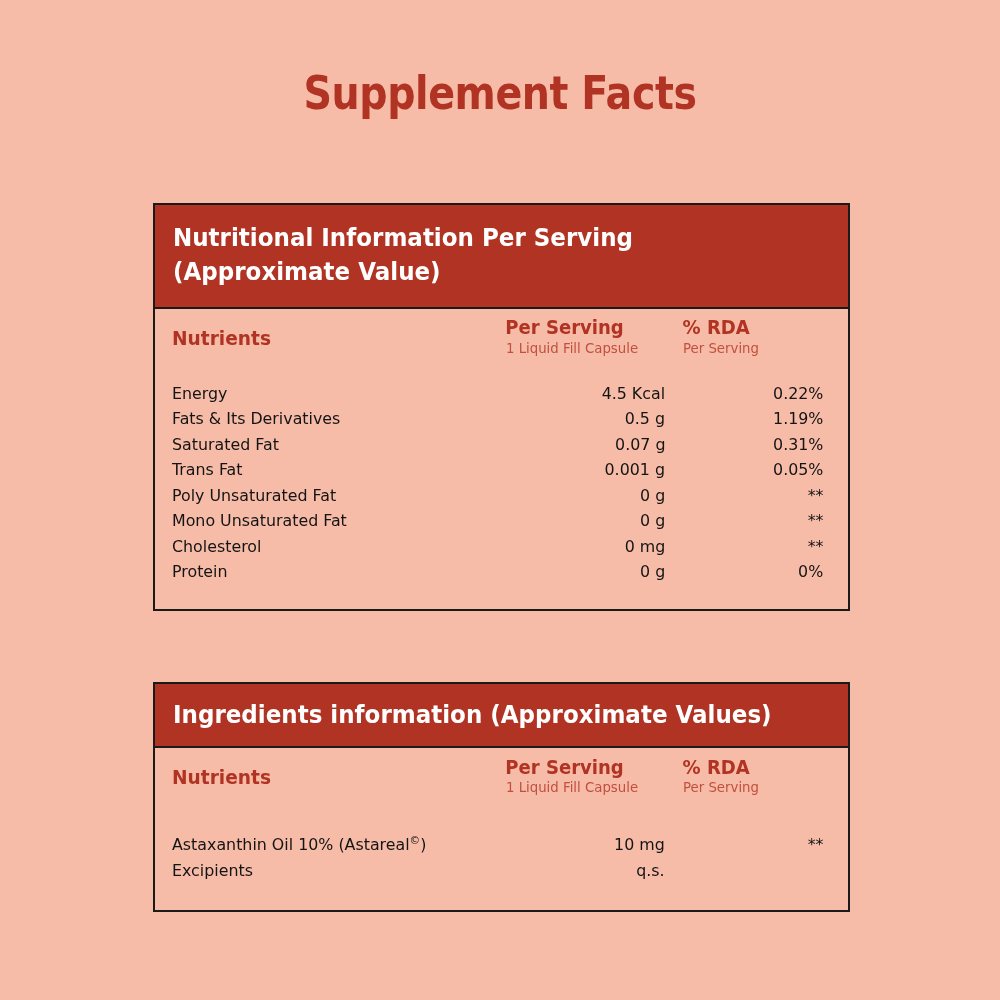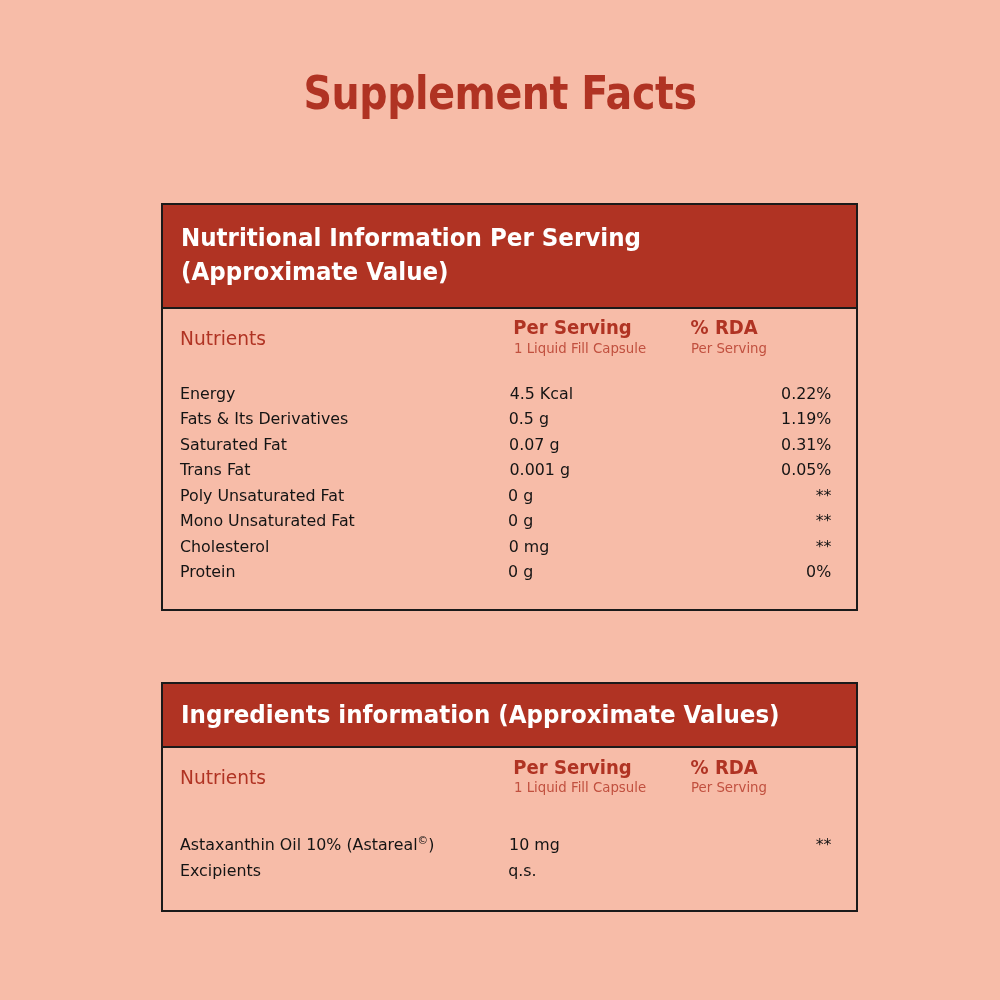--- a/index.html
+++ b/index.html
@@ -34,21 +34,21 @@
     letter-spacing: -0.5px;
     color: #b03323;
     transform: scaleX(0.86);
     transform-origin: center top;
     line-height: 1.1;
   }
 
   
   .fact-table {
     position: absolute;
-    left: 161px;
+    left: 153px;
     width: 697px;
     box-sizing: border-box;
     border: 2px solid #1a1a1a;
     background: #f7bca8;
   }
   #table-nutrition { top: 203px; }
   #table-ingredients { top: 682px; }
 
   .band {
     background: #b03323;
@@ -91,21 +91,21 @@
   
   .hrow th {
     border-bottom: 2px solid #1a1a1a;
     height: 58px;
     padding: 4px 0 6px 0;
   }
   .h-nutrients {
     text-align: left;
     padding-left: 17px !important;
     font-family: "DejaVu Sans", sans-serif;
-    font-weight: normal;
+    font-weight: bold;
     font-size: 20px;
     color: #b03323;
     transform-origin: left center;
   }
   .h-nutrients span { display: inline-block; transform: scaleX(0.93); transform-origin: left center; }
   .h-stack {
     text-align: left;
     padding-right: 22px !important;
   }
   .h-main {
@@ -133,20 +133,21 @@
     font-size: 16.5px;
     color: #141414;
     font-family: "DejaVu Sans", sans-serif;
     font-weight: normal;
   }
   .brow td.cell-name {
     text-align: left;
     padding-left: 17px;
   }
   .brow td.cell-serv {
+    text-align: right;
     padding-right: 14px;
     text-decoration: underline;
   }
   .brow td.cell-rda {
     text-align: right;
     padding-right: 25px;
   }
   .brow td span { display: inline-block; transform: scaleX(0.96); transform-origin: inherit; }
   .brow td.cell-name span { transform-origin: left center; }
   .brow td.cell-serv span, .brow td.cell-rda span { transform-origin: right center; }

